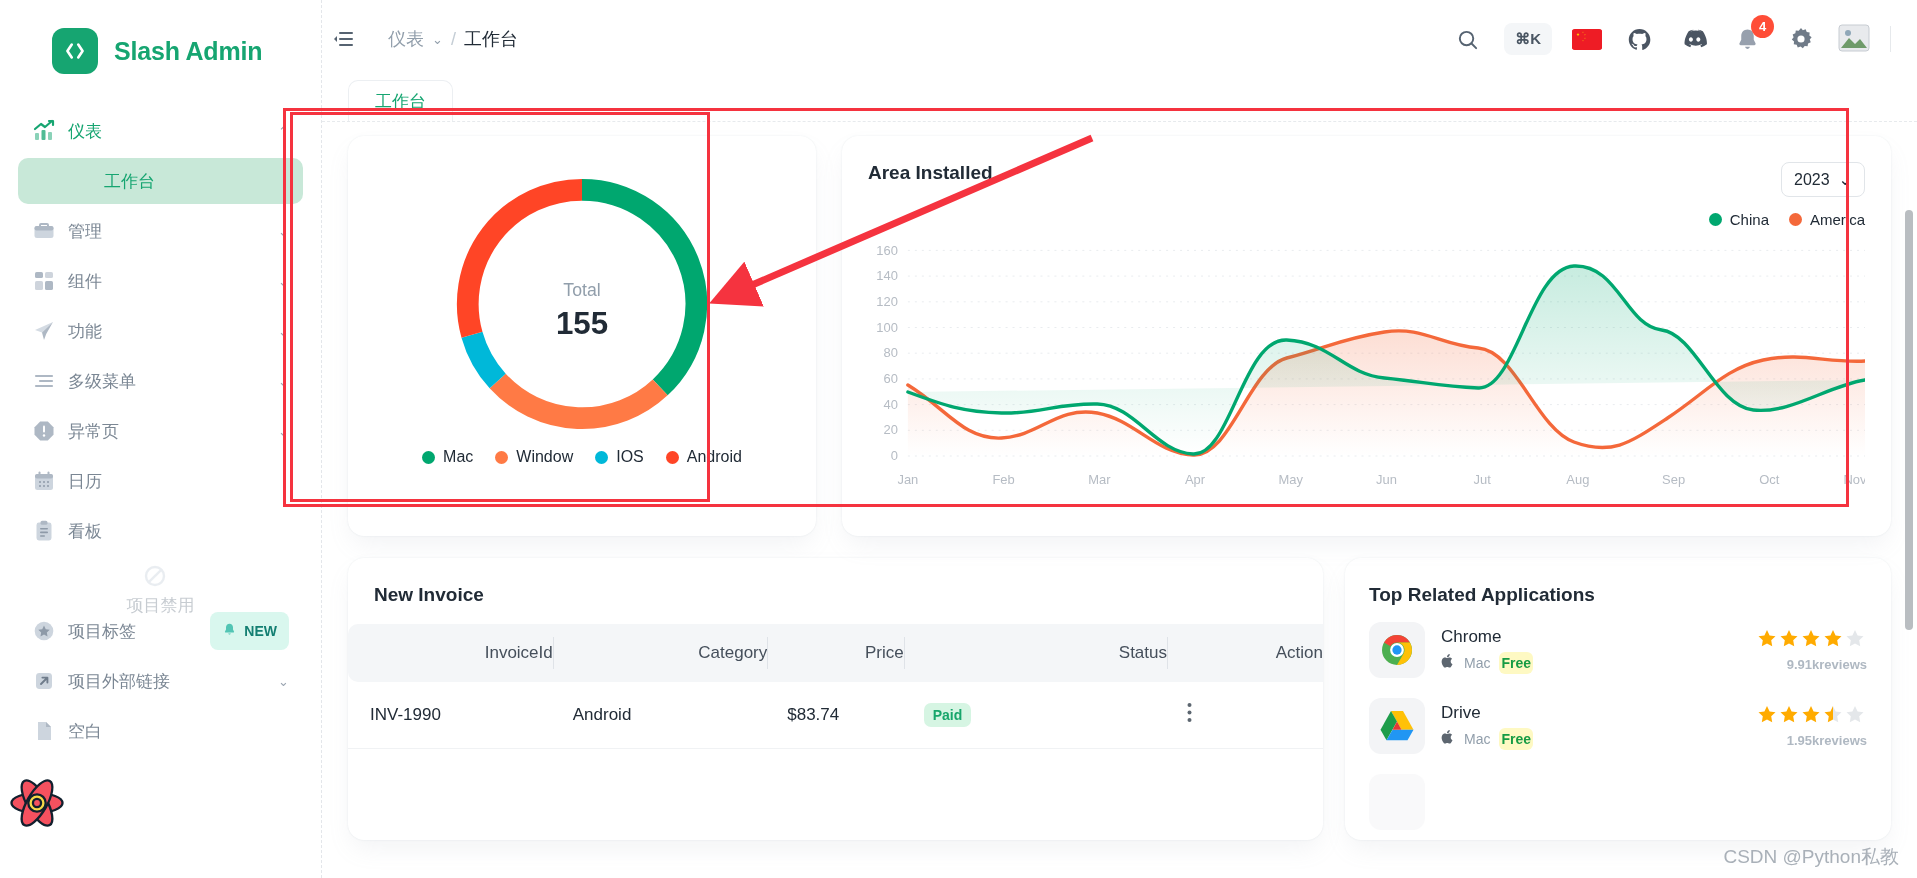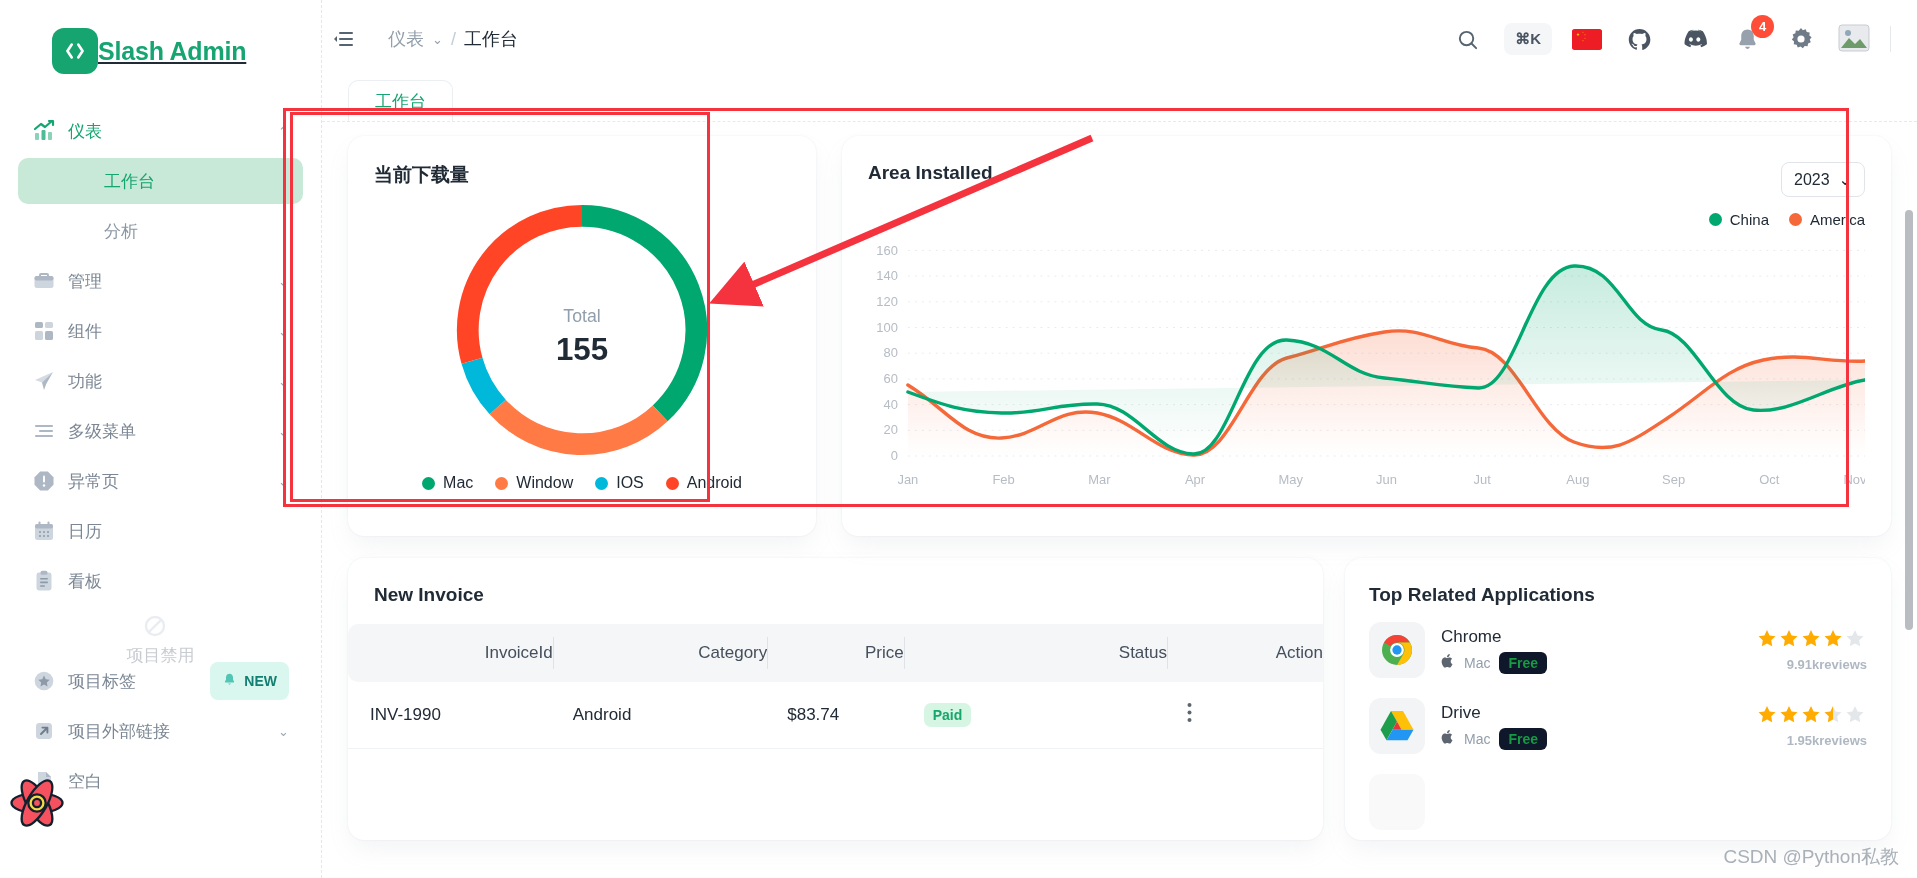--- a/index.html
+++ b/index.html
@@ -14,21 +14,21 @@
 
   
   .sidebar {
     width: 322px; flex: 0 0 322px; height: 878px;
     background: #ffffff;
     border-right: 1px dashed #e3e6ea;
     padding-top: 0;
     position: relative;
     overflow: hidden;
   }
-  .brand { display: flex; align-items: center; padding: 28px 0 20px 52px; text-decoration: underline; }
+  .brand { display: flex; align-items: center; gap: 16px; padding: 28px 0 20px 52px; }
   .brand-logo {
     width: 46px; height: 46px; border-radius: 12px;
     background: #16a571; color: #fff;
     display: flex; align-items: center; justify-content: center;
     font-size: 21px; font-weight: bold; letter-spacing: -1px;
   }
   .brand-name { font-size: 25px; font-weight: bold; color: #16a571; letter-spacing: -0.2px; }
 
   .nav { padding: 10px 18px 0 18px; }
   .nav-item {
@@ -129,21 +129,21 @@
   table.invoice td { font-size: 17px; color:#212b36; padding: 20px 0 20px 20px; border-bottom: 1px solid #f0f2f4;}
   table.invoice td:first-child { padding-left: 22px; }
   .chip-paid { background: #d6f5e3; color: #17a66b; font-size: 14px; font-weight: bold; border-radius: 7px; padding: 4px 9px; }
   .kebab { color: #5c6670; font-size: 19px; letter-spacing: 0; cursor: pointer; line-height: 10px;}
 
   .app-row { display: flex; align-items: center; gap: 16px; padding: 10px 0; }
   .app-icon { width: 56px; height: 56px; border-radius: 12px; background: #f3f4f6; display:flex; align-items:center; justify-content:center;}
   .app-meta { flex: 1; }
   .app-name { font-size: 17px; color: #212b36; margin-bottom: 5px;}
   .app-sub { display: flex; align-items: center; gap: 9px; font-size: 14px; color: #919eab; }
-  .chip-free { background: #0f172a; color: #169b43; font-weight: bold; font-size: 14px; border-radius: 6px; padding: 3px 9px;}
+  .chip-free { background: #fef9c3; color: #169b43; font-weight: bold; font-size: 14px; border-radius: 6px; padding: 3px 2px;}
   .app-right { text-align: right; }
   .stars { letter-spacing: 1px; line-height: 1; }
   .reviews { font-size: 13px; color: #afb8c2; margin-top: 5px; font-weight: bold;}
 
   
   .anno-box {
     position: absolute; border: 3px solid #f5333f; pointer-events: none;
     left: 283px; top: 108px; width: 1566px; height: 399px; z-index: 40;
   }
   .anno-box2 {
@@ -186,23 +186,20 @@
               <path d="M3 10l6-5 4 3 7-6" stroke="#16a571" stroke-width="2.2" fill="none" stroke-linecap="round" stroke-linejoin="round"></path>
               <path d="M17 2h4v4" stroke="#16a571" stroke-width="2.2" fill="none" stroke-linecap="round" stroke-linejoin="round"></path>
             </svg>
         </span>
         <span class="lbl">仪表</span>
         <span class="caret">⌃</span>
       </div>
 
       <div class="nav-sub active">
         <span>工作台</span>
-      </div>
-      <div class="nav-sub">
-        <span>分析</span>
       </div>
 
       <div class="nav-item">
         <span class="ico">
           <svg width="24" height="24" viewBox="0 0 24 24" fill="#aeb8c4">
               <path d="M9 4h6a2 2 0 0 1 2 2v1h-2V6H9v1H7V6a2 2 0 0 1 2-2z"></path>
               <rect x="2.5" y="7" width="19" height="12" rx="2.5" fill="#cdd5de"></rect>
               <rect x="2.5" y="7" width="19" height="4.5" rx="2" fill="#aeb8c4"></rect>
             </svg>
         </span>
@@ -428,21 +425,20 @@
       <div class="tab">
         <span>工作台</span>
       </div>
     </div>
 
     <div class="content">
 
       <div class="row">
 
         <div class="card donut-card">
-          <div class="card-title">当前下载量</div>
           <div class="donut-wrap">
             <svg width="272" height="272" viewBox="0 0 200 200">
               <g transform="translate(100,100)">
 
                 <path d="M 0 -84 A 84 84 0 0 1 57.5 61.3" fill="none" stroke="#00a76f" stroke-width="16"></path>
 
                 <path d="M 57.5 61.3 A 84 84 0 0 1 -62.0 56.6" fill="none" stroke="#ff7a45" stroke-width="16"></path>
 
                 <path d="M -62.0 56.6 A 84 84 0 0 1 -80.9 22.6" fill="none" stroke="#00b8d9" stroke-width="16"></path>
 

